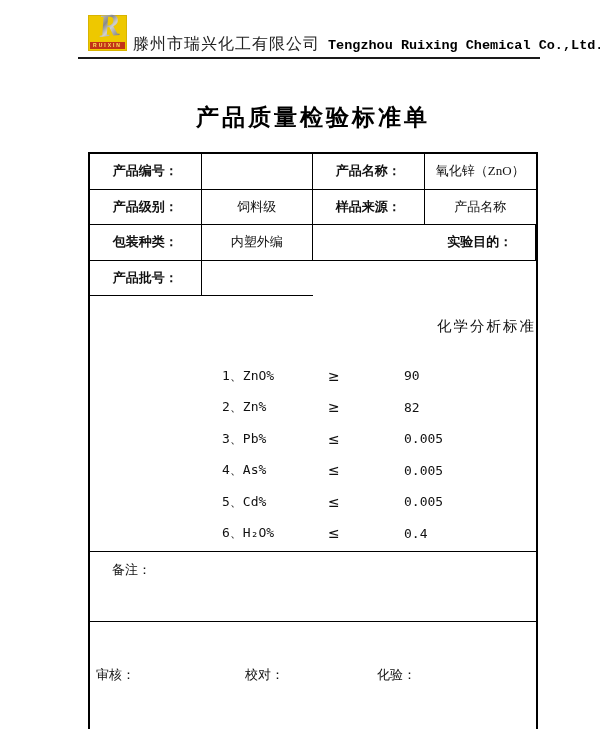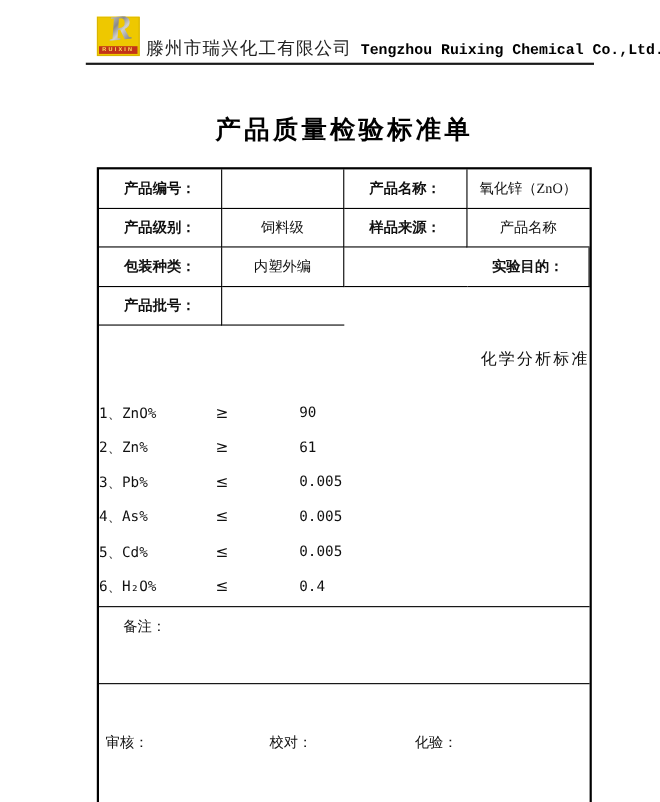--- a/index.html
+++ b/index.html
@@ -36,21 +36,21 @@
 
   .info-grid{display:grid;grid-template-columns:repeat(4,1fr);grid-auto-rows:35.5px;}
   .cell{border-bottom:1.5px solid #000;display:flex;align-items:center;justify-content:center;
         font-size:13px;box-sizing:border-box;overflow:hidden;white-space:nowrap;}
   .cell.rb{border-right:1.5px solid #000;}
   .cell.lab{font-weight:bold;}
 
   .analysis{height:256px;border-bottom:1.5px solid #000;box-sizing:border-box;}
   .analysis-title{padding-top:21px;text-align:right;font-size:14.5px;letter-spacing:2px;color:#111;}
   .analysis-rows{margin-top:24px;}
-  .arow{height:31.5px;display:flex;align-items:center;
+  .arow{height:31.5px;display:flex;align-items:center;padding-left:132px;
         font-family:"DejaVu Sans Mono","Liberation Mono",monospace;font-size:13px;color:#111;}
   .a-name{width:106px;}
   .a-op{width:76px;font-family:"DejaVu Sans","Liberation Sans",sans-serif;font-size:14px;}
   .a-val{flex:1;}
 
   .remarks{height:70px;border-bottom:1.5px solid #000;box-sizing:border-box;
            padding:9px 0 0 22px;font-size:13px;color:#111;}
 
   .signatures{position:relative;flex:1;}
   .sig{position:absolute;top:44px;font-size:13px;color:#111;white-space:nowrap;}
@@ -103,21 +103,21 @@
       <div class="analysis-title">化学分析标准</div>
       <div class="analysis-rows">
         <div class="arow">
           <span class="a-name">1、ZnO%</span>
           <span class="a-op">≥</span>
           <span class="a-val">90</span>
         </div>
         <div class="arow">
           <span class="a-name">2、Zn%</span>
           <span class="a-op">≥</span>
-          <span class="a-val">61</span>
+          <span class="a-val">82</span>
         </div>
         <div class="arow">
           <span class="a-name">3、Pb%</span>
           <span class="a-op">≤</span>
           <span class="a-val">0.005</span>
         </div>
         <div class="arow">
           <span class="a-name">4、As%</span>
           <span class="a-op">≤</span>
           <span class="a-val">0.005</span>

